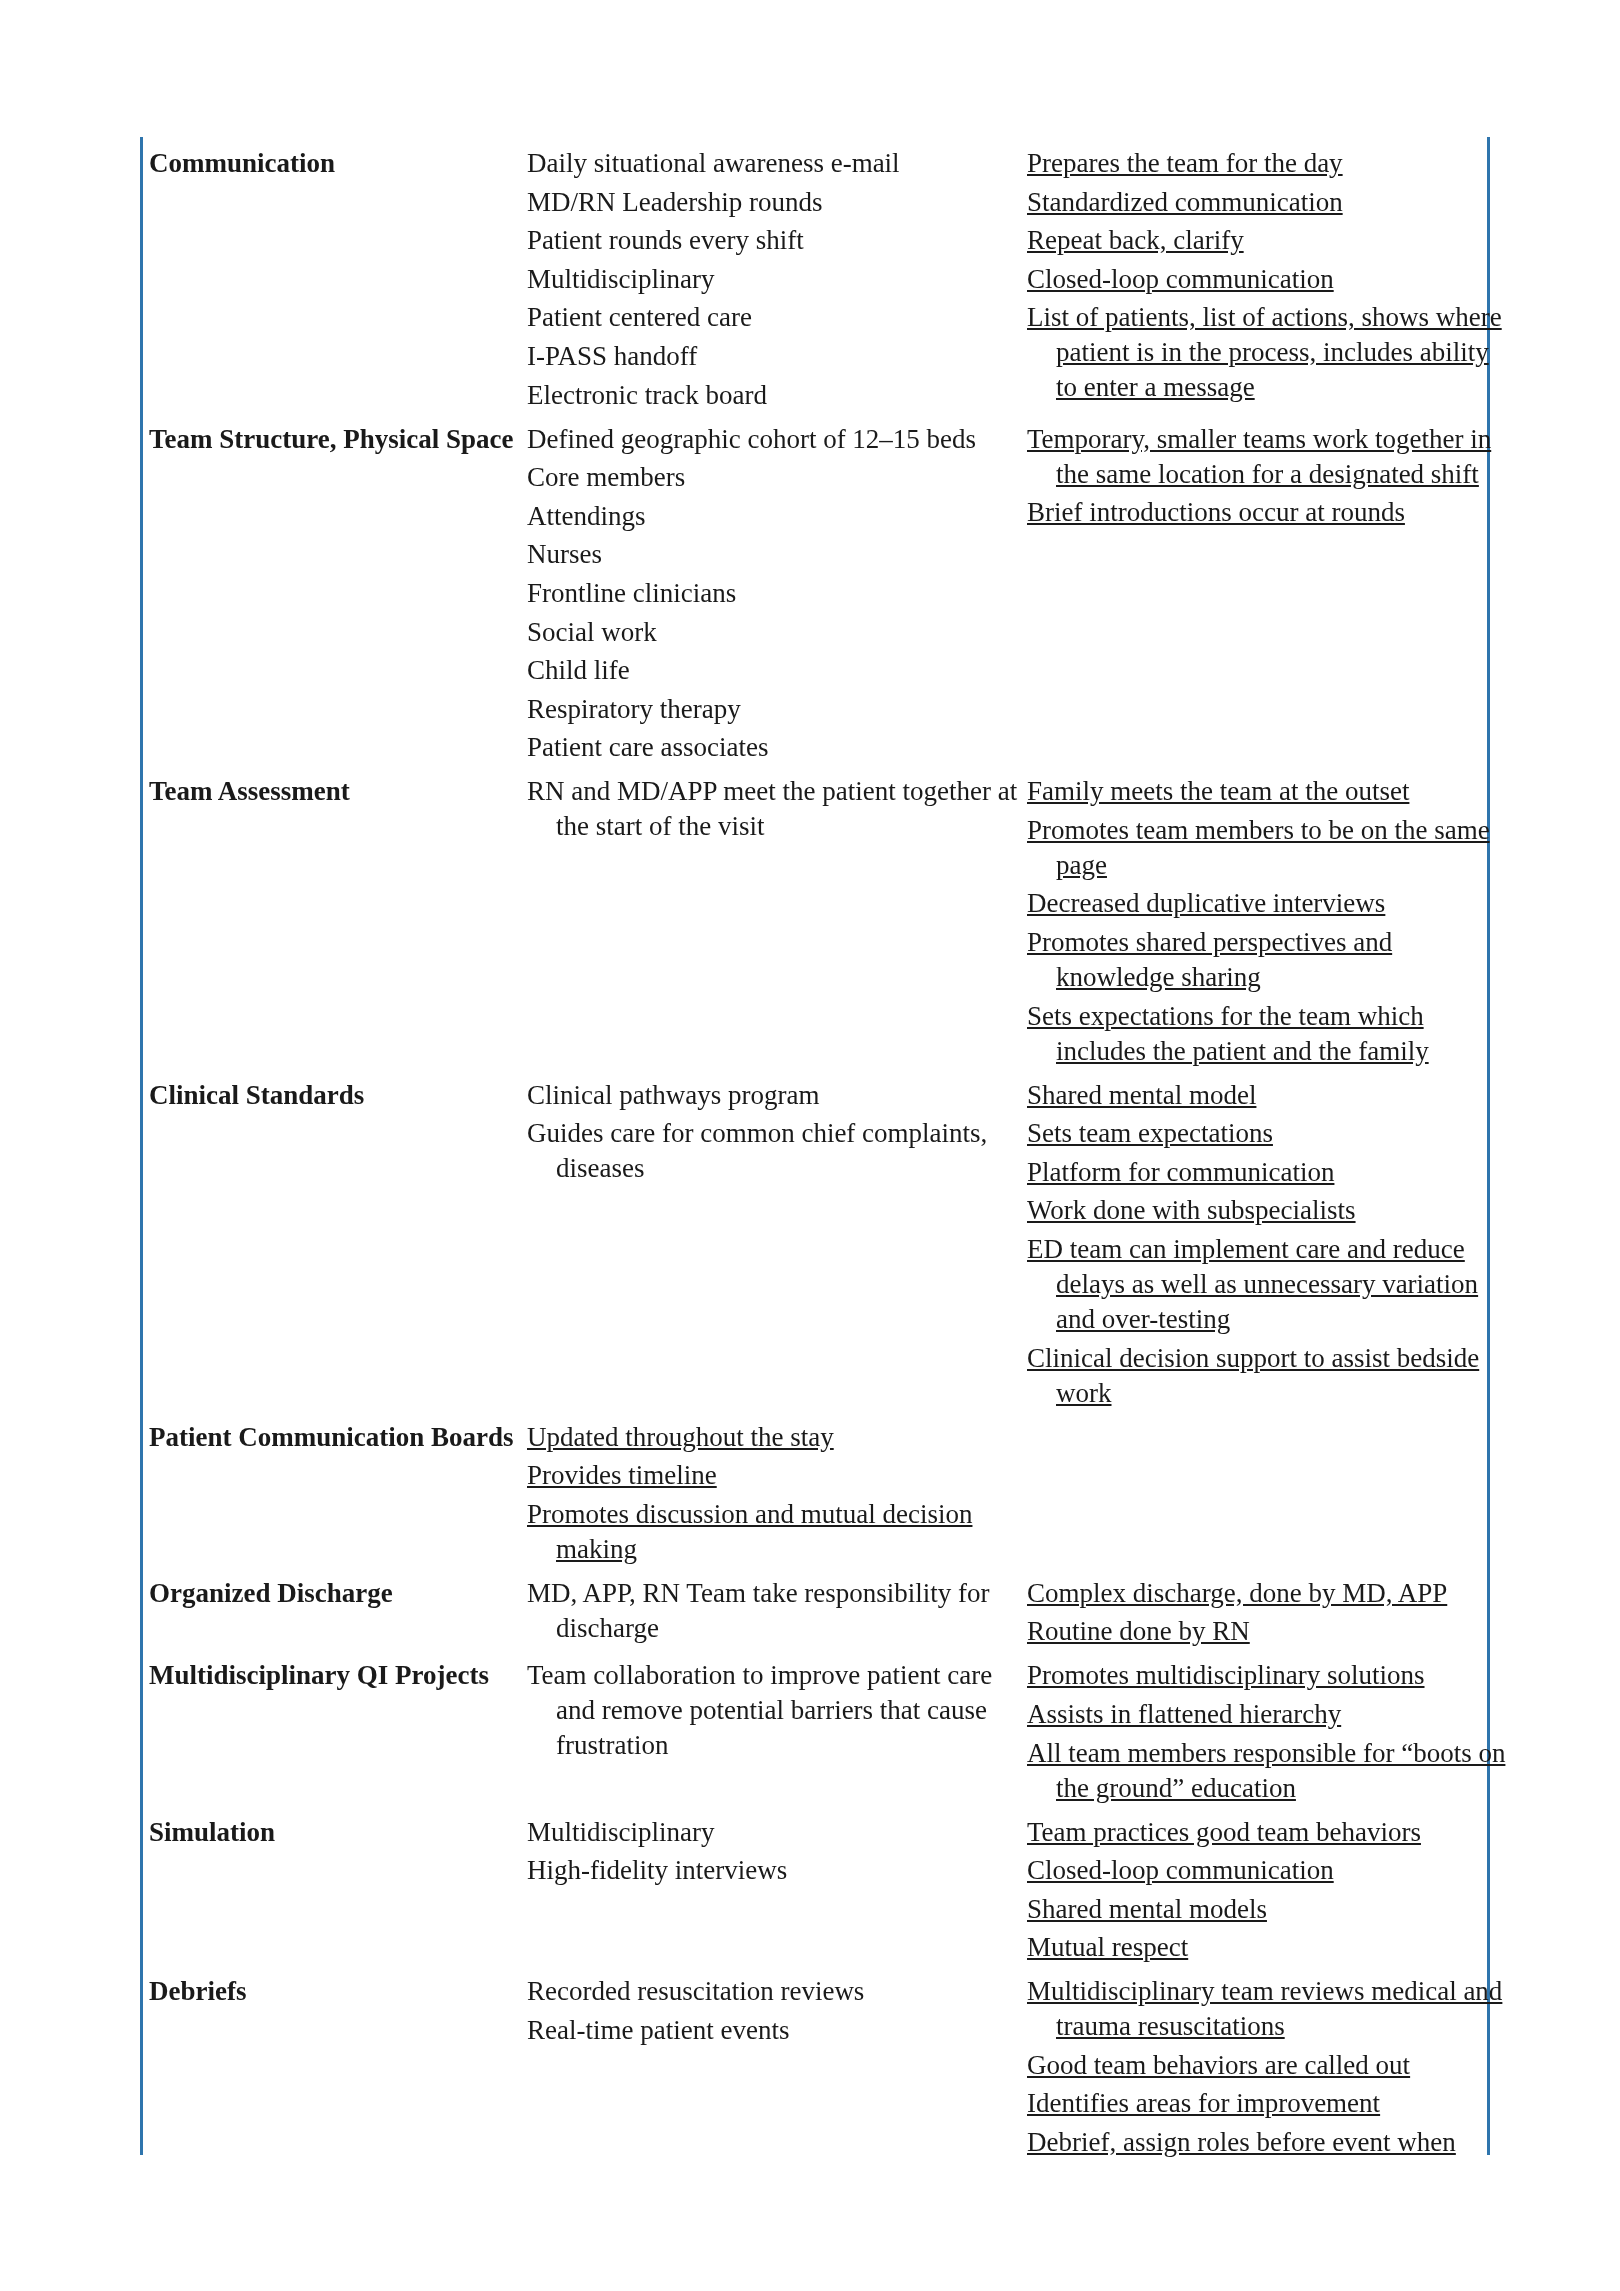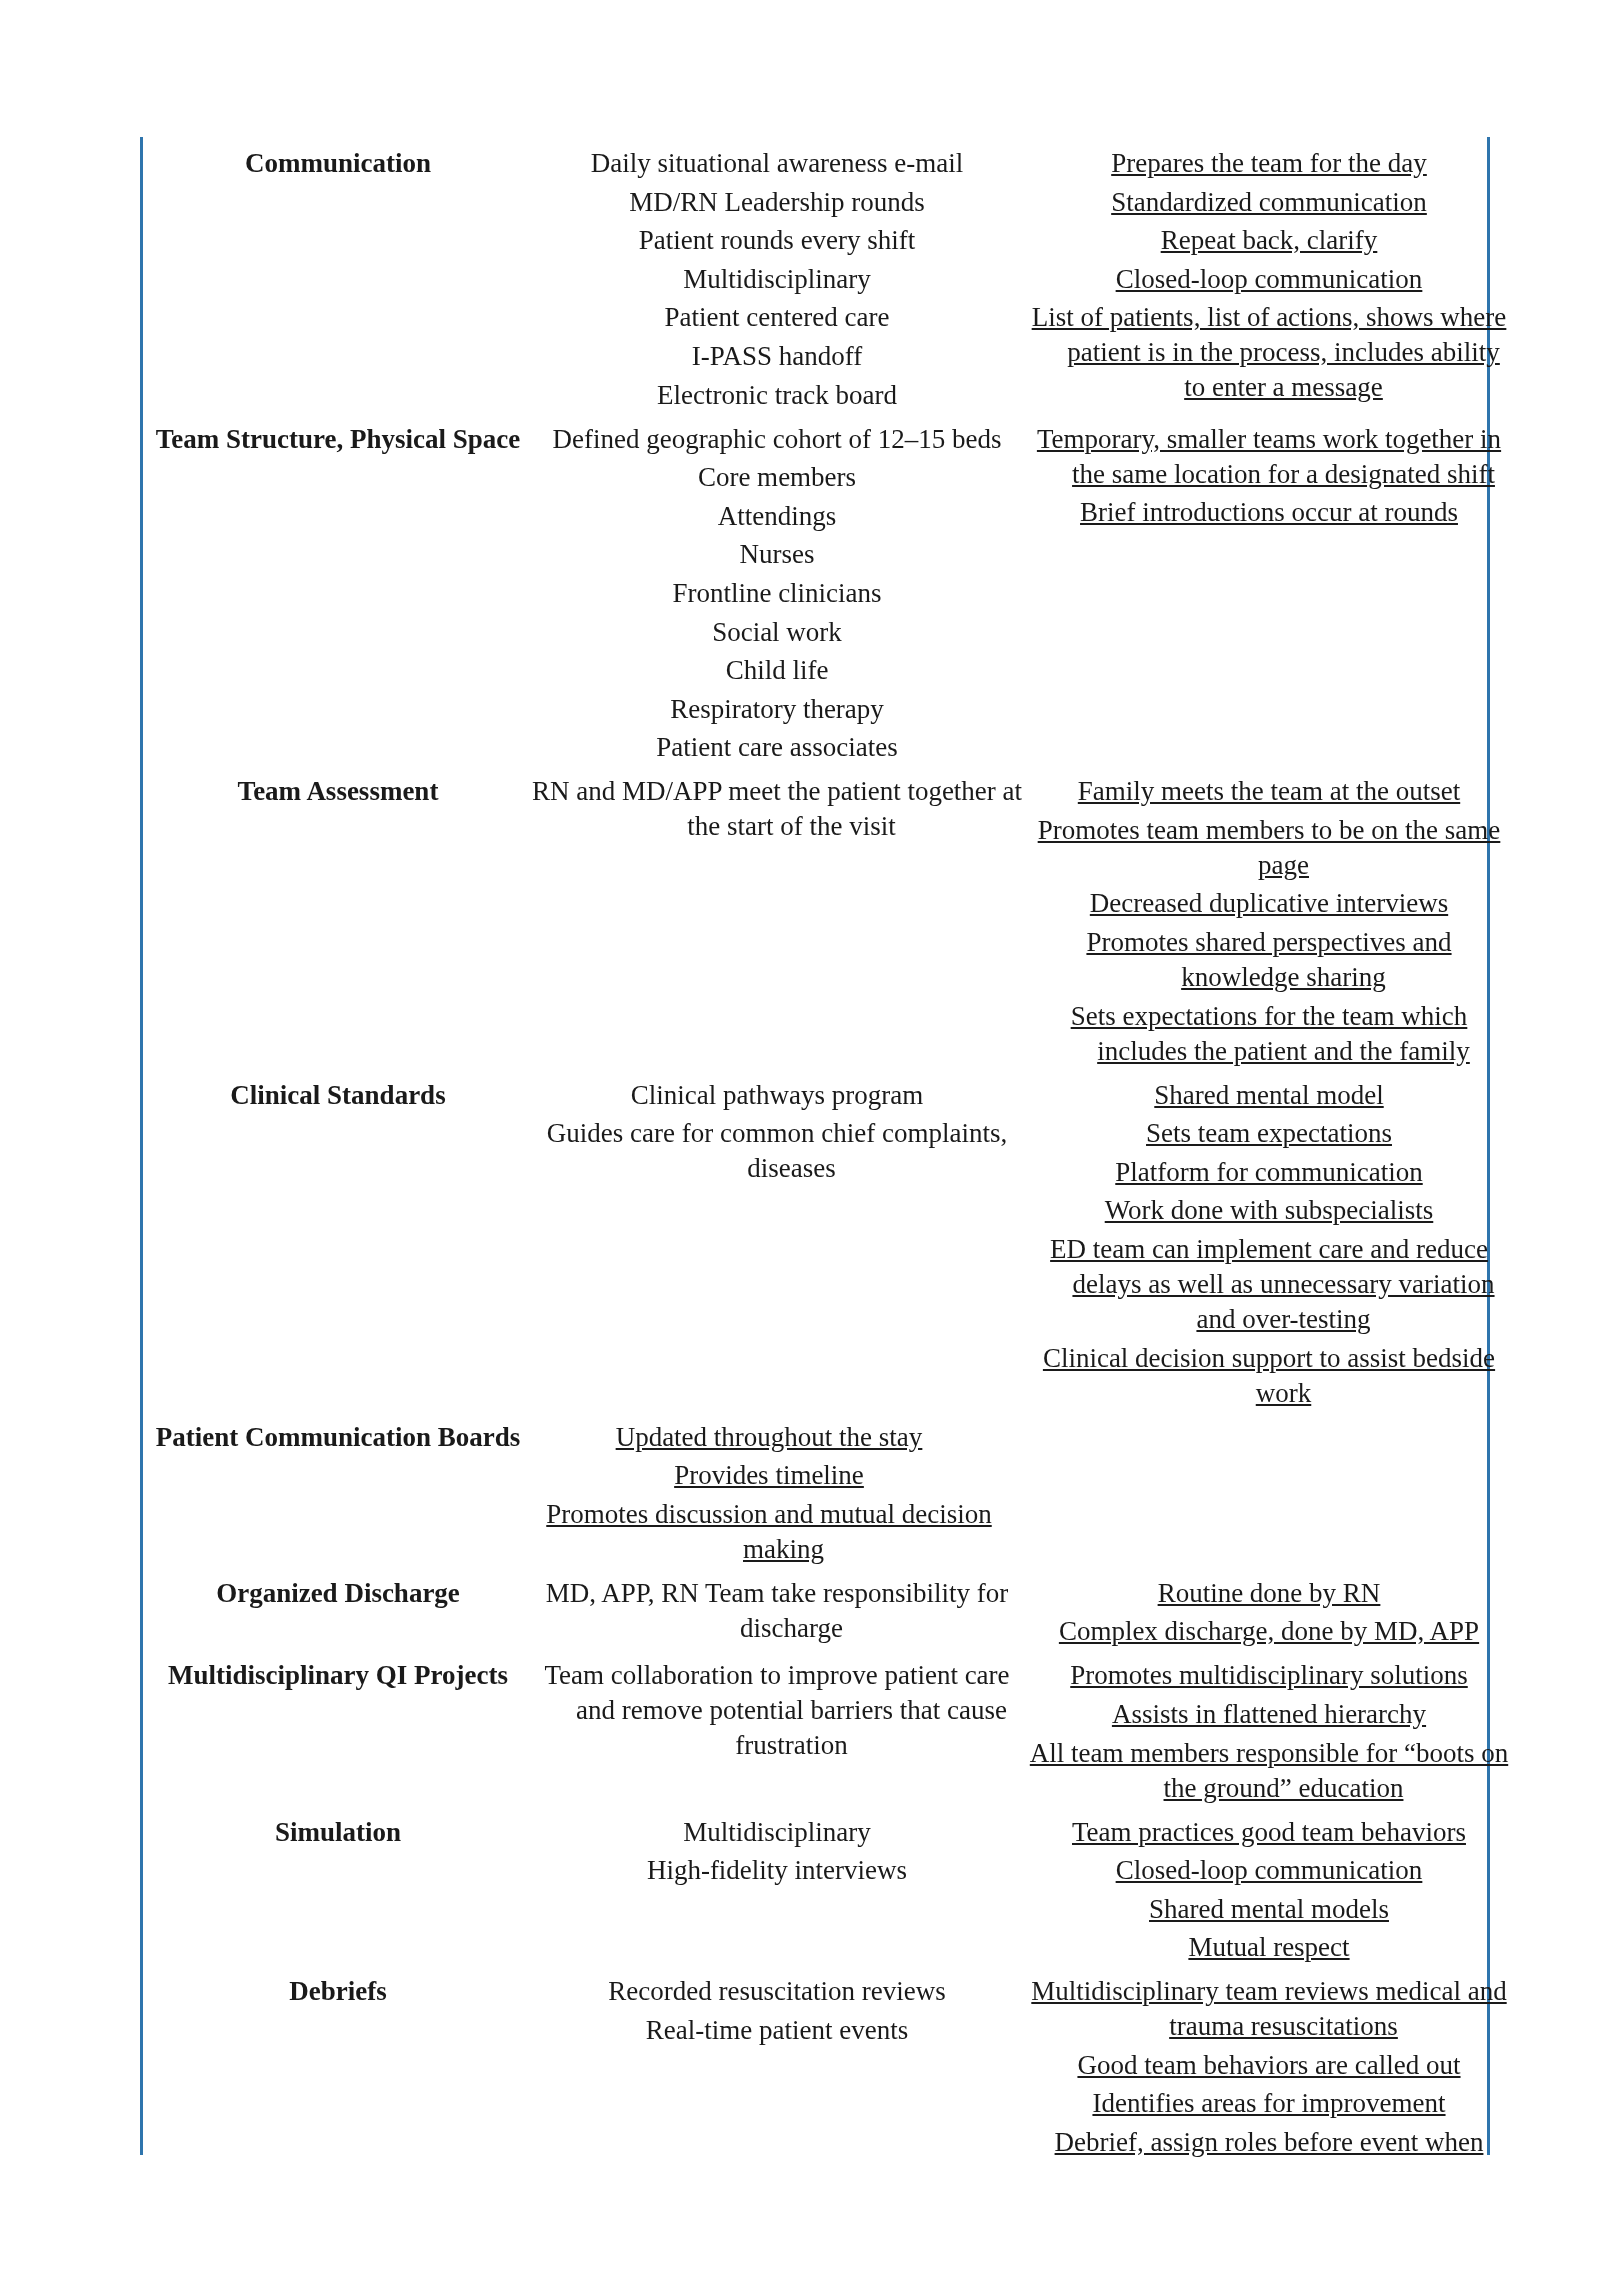--- a/index.html
+++ b/index.html
@@ -1,21 +1,21 @@
 <!DOCTYPE html>
 <html style="font-size:14.4px"><head>
 <meta charset="utf-8">
 <style>
   html, body { margin: 0; padding: 0; background: #ffffff; }
   body { width: 1620px; height: 2292px; position: relative; overflow: hidden;
          font-family: "Liberation Serif", "DejaVu Serif", serif; color: #1a1a1a; }
   .frame { position: absolute; left: 140px; top: 137px; width: 1350px; height: 2018px;
            border-left: 3.6px solid #2f75ad; border-right: 3.6px solid #2f75ad; box-sizing: border-box; }
   .table { position: absolute; left: 149px; top: 146px; width: 1334px; }
-  .row { display: flex; align-items: flex-start; margin-bottom: 5.4px; text-align: center; }
+  .row { display: flex; align-items: flex-start; margin-bottom: 5.4px; }
   .c1 { width: 349px; flex: 0 0 349px; font-weight: bold; font-size: 27px; line-height: 35px; padding-left: 0; }
   .c2 { width: 500px; flex: 0 0 500px; }
   .c3 { width: 484px; flex: 0 0 484px; text-decoration: underline; }
   .hang { padding-left: 29px; text-indent: -29px; }
   .item { font-size: 27px; line-height: 35px; margin-bottom: 3.6px; }
 </style>
 </head>
 <body>
 
 <div class="frame" style="border-color: rgb(47, 117, 173);"></div>
@@ -93,22 +93,22 @@
         <div class="item hang">Provides timeline</div>
         <div class="item hang">Promotes discussion and mutual decision making</div>
       </div>
     </div>
     <div class="row">
       <div class="c1 hang">Organized Discharge</div>
       <div class="c2">
         <div class="item hang">MD, APP, RN Team take responsibility for discharge</div>
       </div>
       <div class="c3">
+        <div class="item hang">Complex discharge, done by MD, APP</div>
         <div class="item hang">Routine done by RN</div>
-        <div class="item hang">Complex discharge, done by MD, APP</div>
       </div>
     </div>
     <div class="row">
       <div class="c1 hang">Multidisciplinary QI Projects</div>
       <div class="c2">
         <div class="item hang">Team collaboration to improve patient care and remove potential barriers that cause frustration</div>
       </div>
       <div class="c3">
         <div class="item hang">Promotes multidisciplinary solutions</div>
         <div class="item hang">Assists in flattened hierarchy</div>

